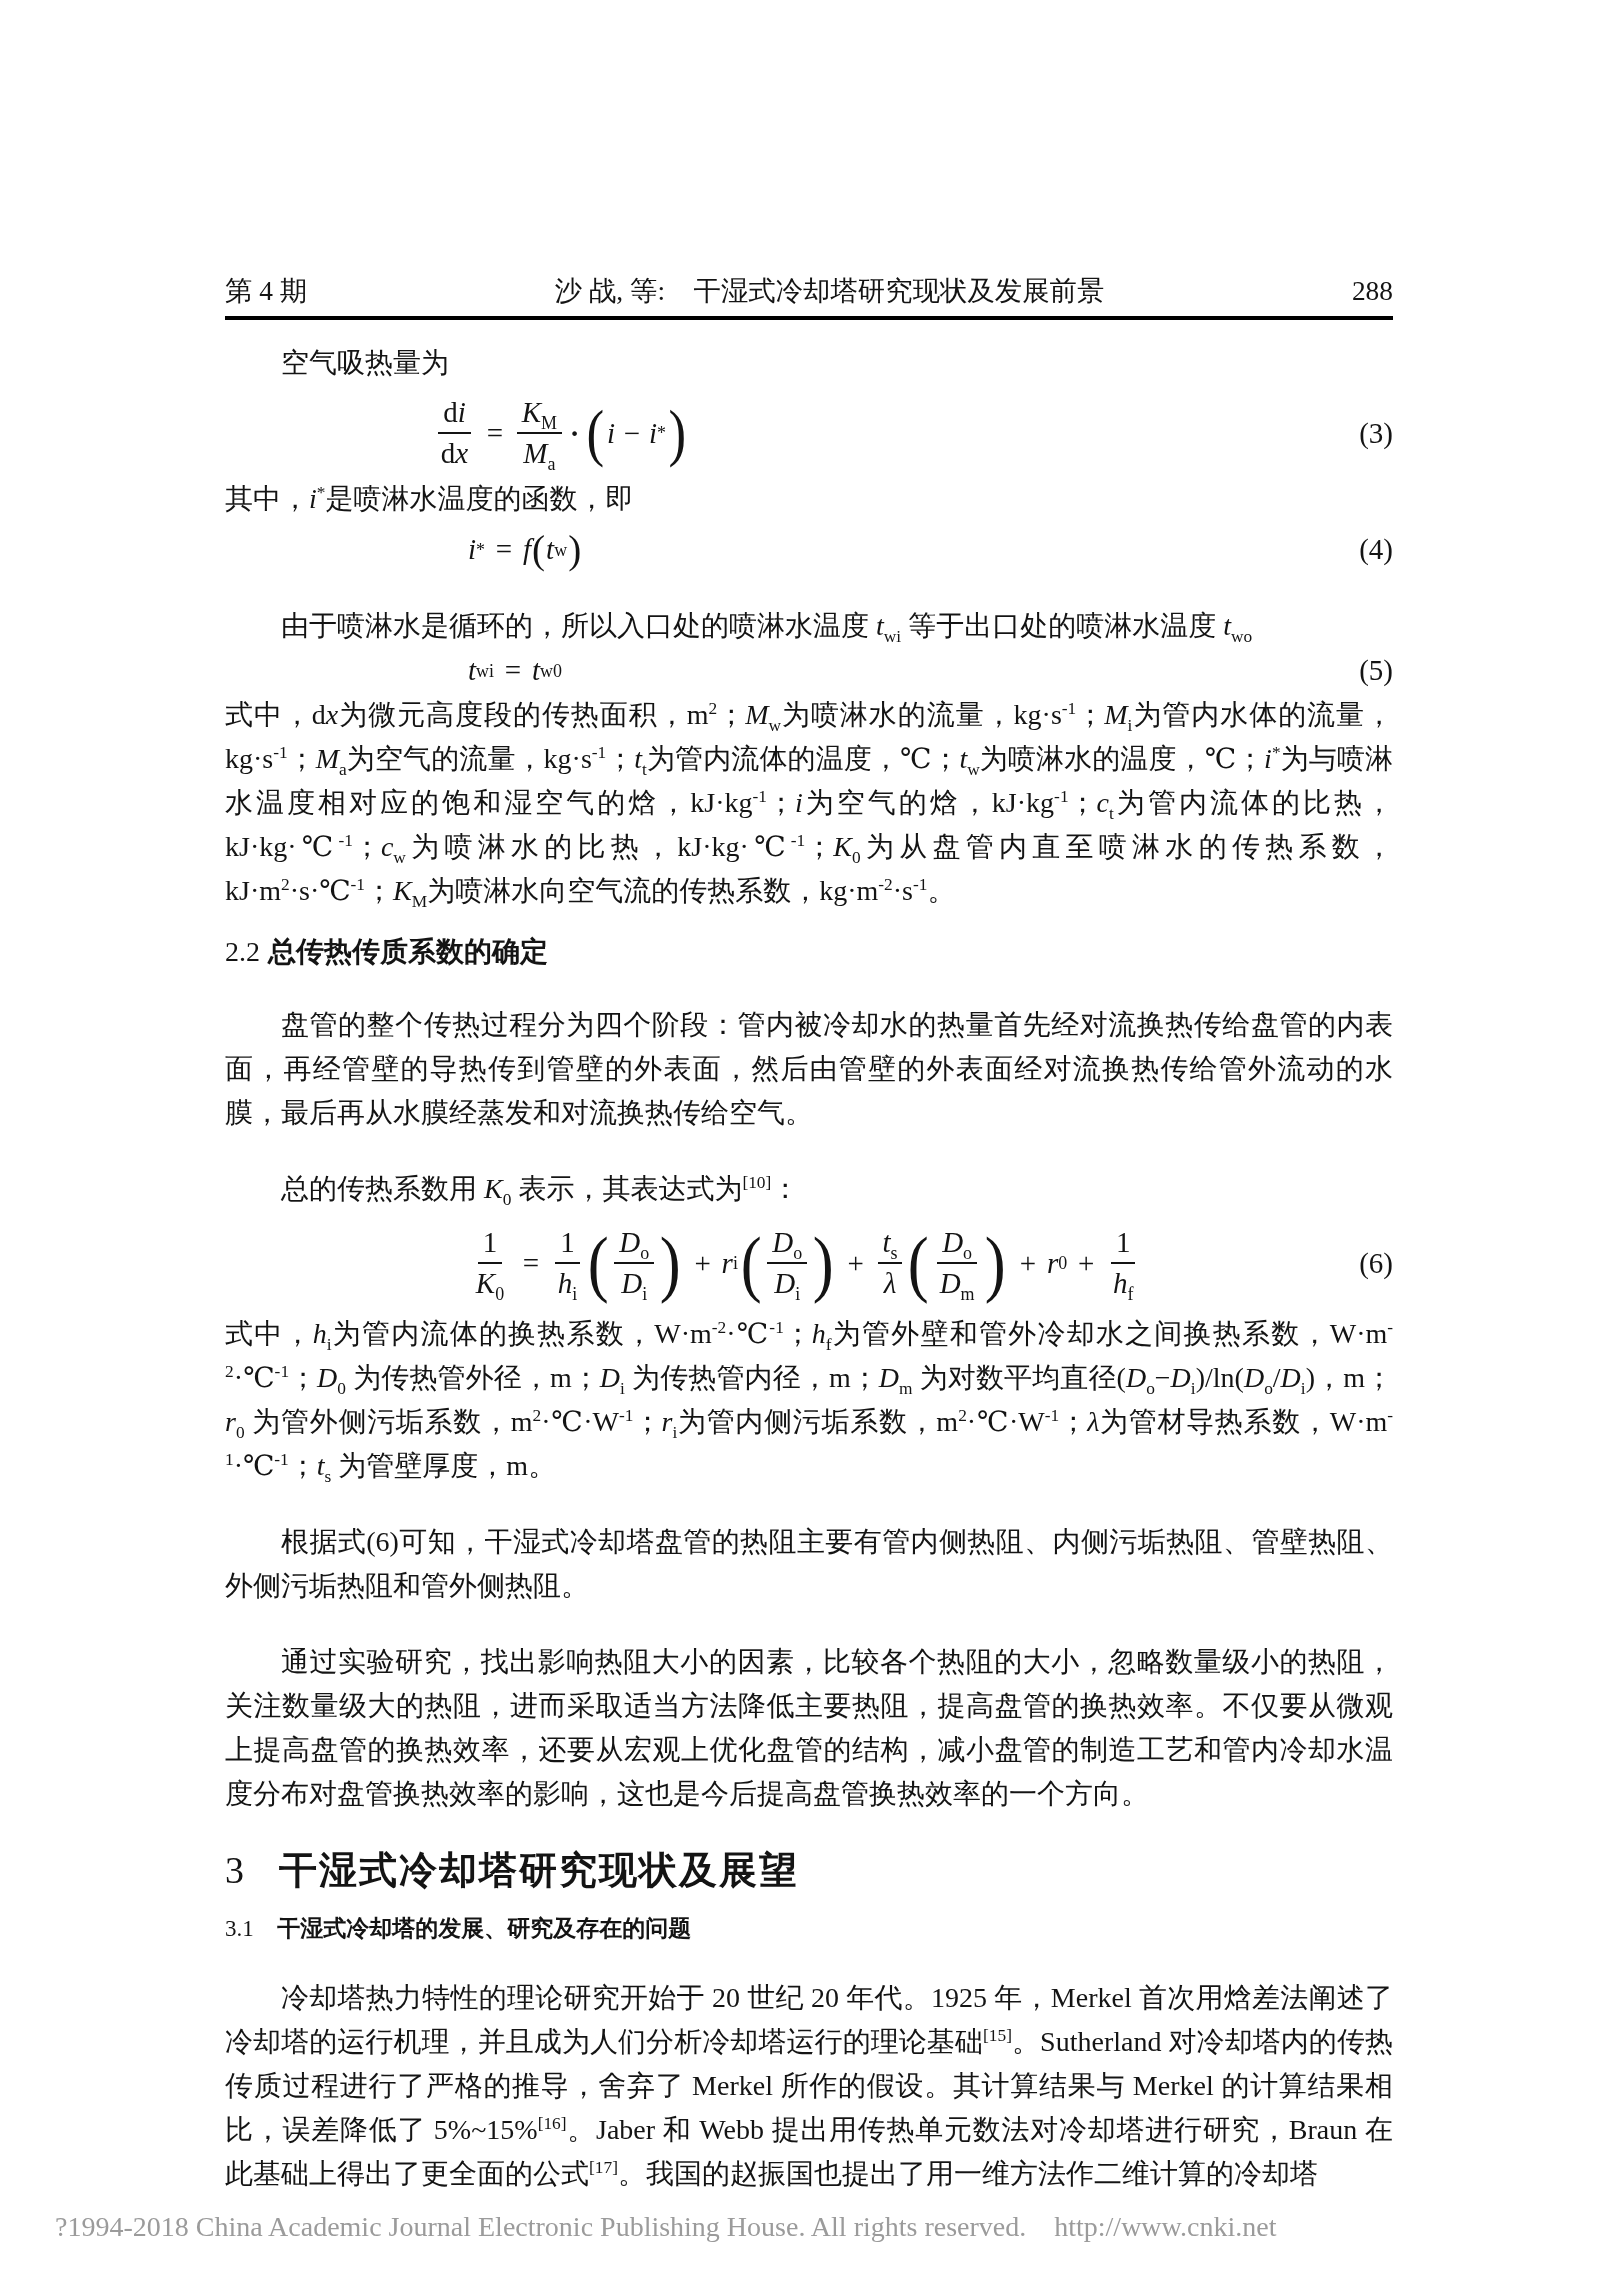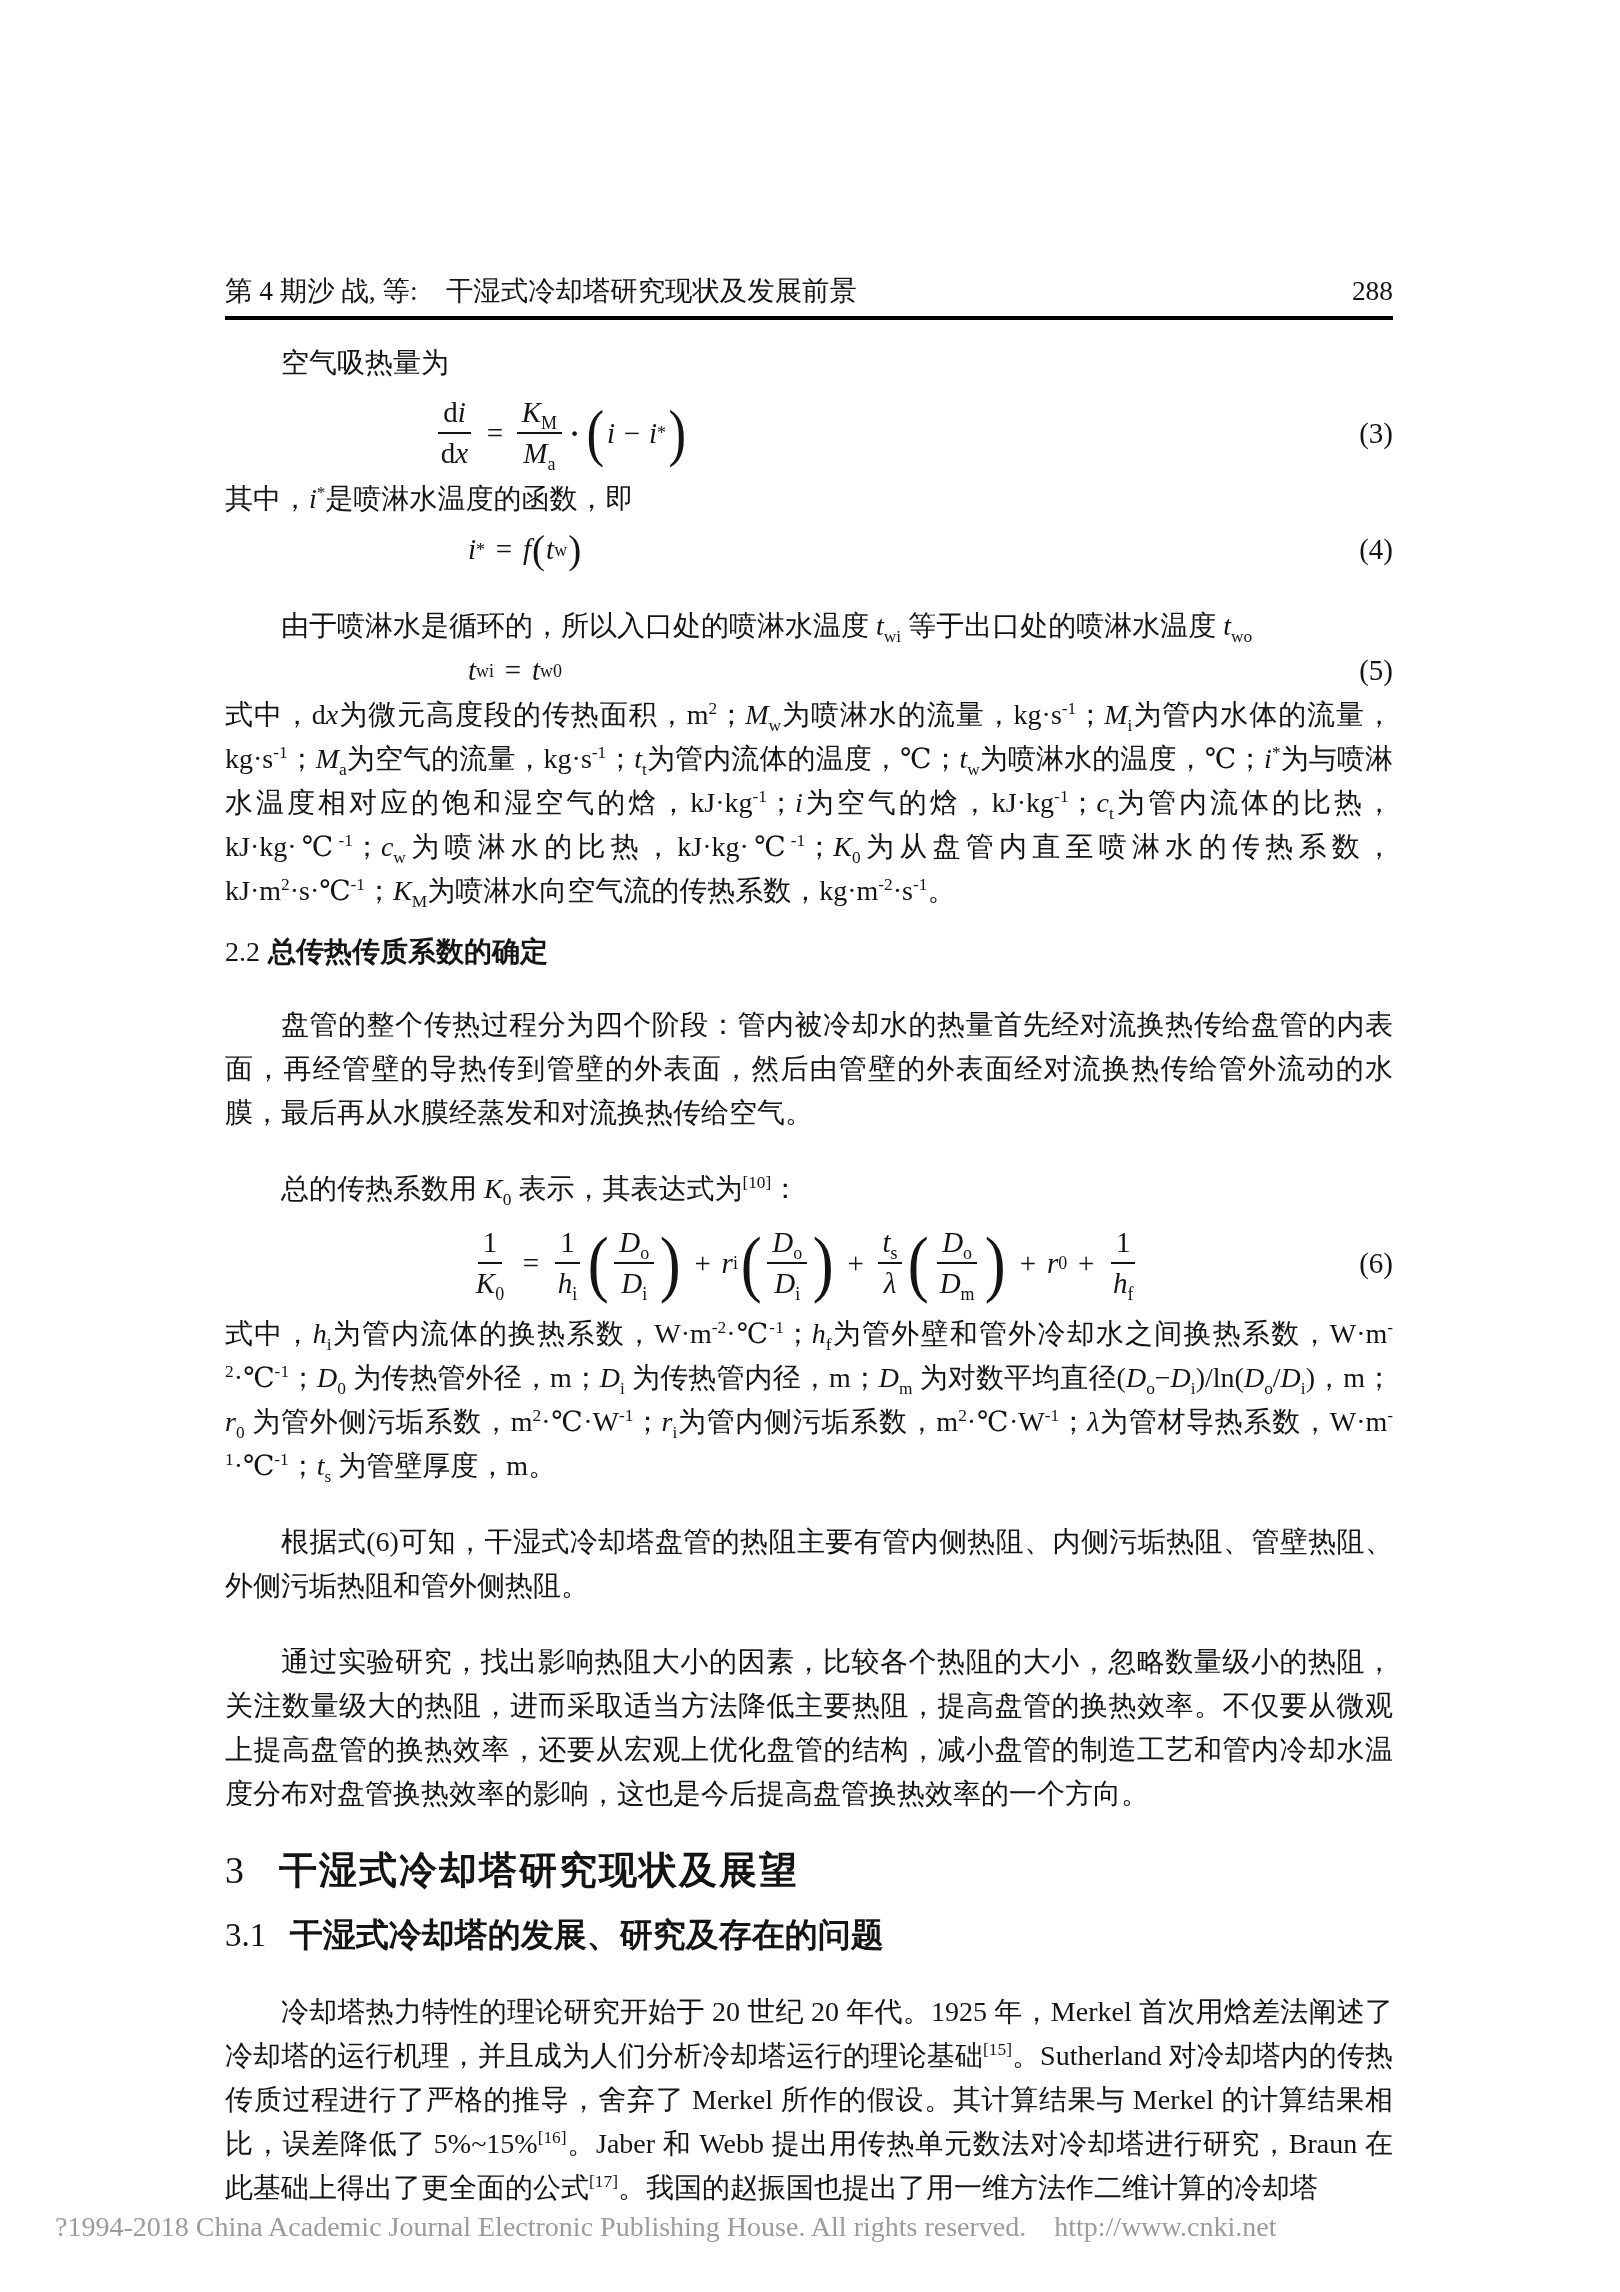--- a/index.html
+++ b/index.html
@@ -5,21 +5,21 @@
   html,body { margin:0; padding:0; background:#ffffff; }
   .page {
     position:relative; width:1476px; height:2293px; background:#ffffff;
     font-family:"Liberation Serif","DejaVu Serif",serif; color:#141414; overflow:hidden;
   }
   .content { position:absolute; left:225px; top:276px; width:1168px; }
 
   
   .header-row { display:flex; align-items:baseline; font-size:27.4px; line-height:31px; }
   .header-issue { white-space:pre; }
-  .header-center { flex:1; }
+  .header-center { flex:1; text-align:center; }
   .header-center .authors { margin-right:21.6px; }
   .header-page { white-space:pre; }
   .header-rule { height:3.9px; background:#000; margin-top:8.8px; }
 
   
   p.body {
     margin:0; font-size:28px; line-height:44px; text-align:justify;
     text-justify:inter-ideograph;
   }
   p.indent { text-indent:2em;margin-top:32px; }
@@ -48,21 +48,21 @@
             transform:scaleX(.85); margin:0 1px; }
   .lp.tall,.rp.tall { font-size:255%; }
   .mp { font-size:135%; margin:0 1px; }
 
   
   .sec-head { display:flex; align-items:baseline; }
   .h22 { margin:19.6px 0 15.7px; font-size:28px; }
   .h22 .txt { margin-left:8px; }
   .h3  { margin:29px 0 17.6px; font-size:38px; }
   .h3 .txt { margin-left:35px; letter-spacing:2px; }
-  .h31 { margin:11.8px 0 15.7px; font-size:33px; }
+  .h31 { margin:11.8px 0 15.7px; font-size:23px; }
   .h31 .txt { margin-left:23.5px; }
   .sec-head .no { font-family:"Liberation Serif","DejaVu Serif",serif; }
   .sec-head .txt { font-family:"Liberation Sans","DejaVu Sans",sans-serif; font-weight:bold; }
 
   
   .footer {
     position:absolute; left:55px; top:2211px; width:1529px;
     color:#9b9b9b; font-size:28px; white-space:pre;
     font-family:"Liberation Serif","DejaVu Serif",serif;
   }

